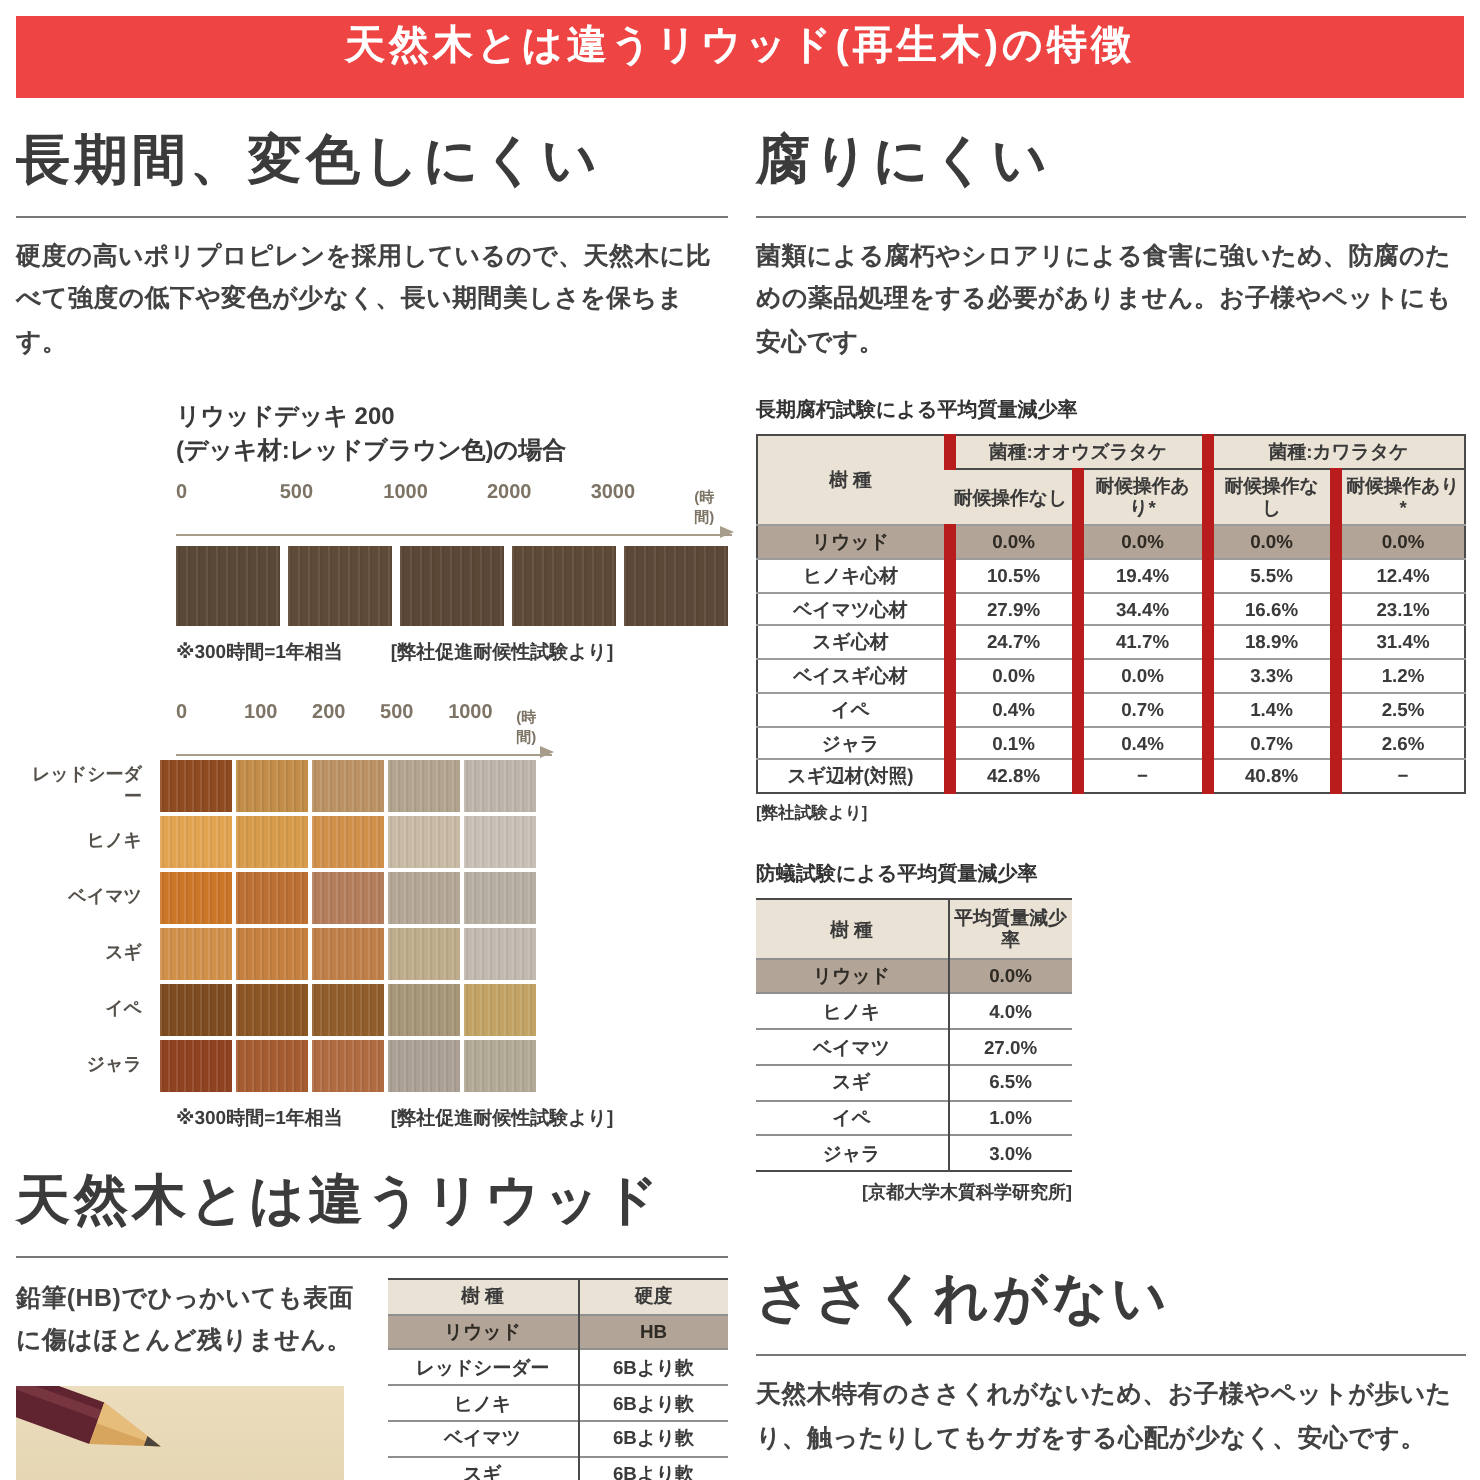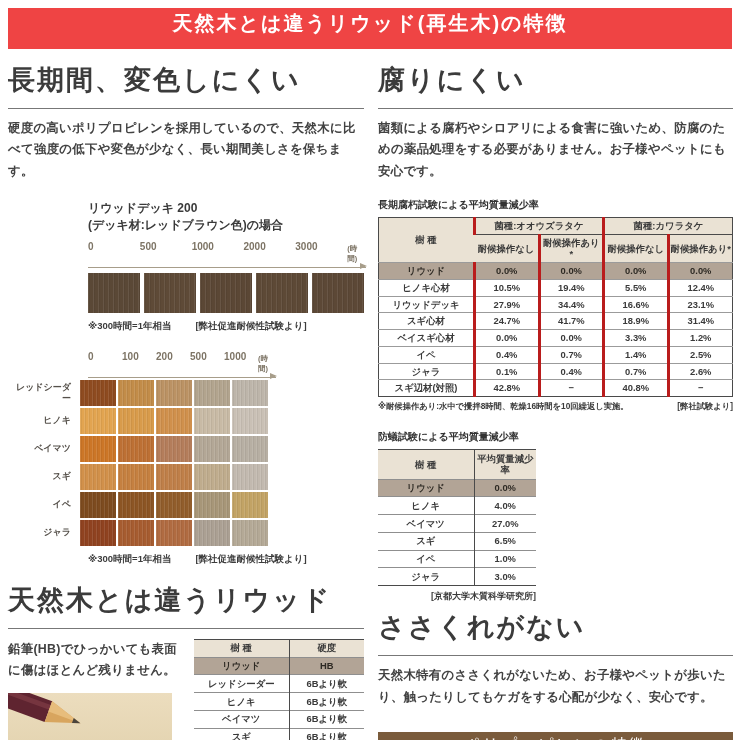--- a/index.html
+++ b/index.html
@@ -53,21 +53,21 @@
   td, th { font-size:9.4px; font-weight:bold; text-align:center; padding:2px 1px; color:#3a3a3a; line-height:1.25; }
   .hdr { background:#eae2d4; }
   .hl td { background:#b2a496; color:#2e2a24; }
 
   
   .decay-title, .small-title { font-size:10px; font-weight:bold; color:#333; }
   .decay-title { margin-top:16px; margin-bottom:5px; }
   table.decay { width:354px; border:1px solid #4a4a4a; }
   table.decay col.c0 { width:96px; }
   table.decay col.cv { width:64.5px; }
-  table.decay td { border-left:3px solid #b91c1c; border-top:1px solid #9b9b9b; }
+  table.decay td { border-left:6px solid #b91c1c; border-top:1px solid #9b9b9b; }
   table.decay td:first-child { border-left:none; }
   table.decay tr.h1 td, table.decay tr.h2 td { border-top:1px solid #4a4a4a; }
   table.decay tr.h1 td:first-child { border-top:none; }
   .footnote-row { display:flex; justify-content:space-between; font-size:8.3px;
     font-weight:bold; color:#3c3c3c; margin-top:4px; }
 
   
   .small-title { margin-top:18px; margin-bottom:5px; }
   table.small { border-top:1.5px solid #4a4a4a; border-bottom:1.5px solid #4a4a4a; }
   table.small td { border-top:1px solid #8f8f8f; padding:2.5px 1px; }
@@ -316,21 +316,21 @@
               <td>0.0%</td>
         </tr>
         <tr>
           <td>ヒノキ心材</td>
               <td>10.5%</td>
               <td>19.4%</td>
               <td>5.5%</td>
               <td>12.4%</td>
         </tr>
         <tr>
-          <td>リウッドデッキ</td>
+          <td>ベイマツ心材</td>
               <td>27.9%</td>
               <td>34.4%</td>
               <td>16.6%</td>
               <td>23.1%</td>
         </tr>
         <tr>
           <td>スギ心材</td>
               <td>24.7%</td>
               <td>41.7%</td>
               <td>18.9%</td>
@@ -360,21 +360,20 @@
         <tr>
           <td>スギ辺材(対照)</td>
               <td>42.8%</td>
               <td>−</td>
               <td>40.8%</td>
               <td>−</td>
         </tr>
       </tbody>
         </table>
       <div class="footnote-row">
-        <span>※耐候操作あり:水中で攪拌8時間、乾燥16時間を10回繰返し実施。</span>
         <span>[弊社試験より]</span>
       </div>
 
       <div class="small-title">防蟻試験による平均質量減少率</div>
       <table class="small termite">
         <colgroup>
             <col class="c0">
             <col class="c1">
           </colgroup>
         <tbody>
@@ -403,21 +402,21 @@
               <td>1.0%</td>
             </tr>
         <tr>
               <td>ジャラ</td>
               <td>3.0%</td>
             </tr>
       </tbody>
         </table>
       <div class="table-source right">[京都大学木質科学研究所]</div>
 
-      <div class="section-heading" style="margin-top:6px;">ささくれがない</div>
+      <div class="section-heading" style="margin-top:28px;">ささくれがない</div>
       <hr class="heading-rule">
       <div class="body-text">天然木特有のささくれがないため、お子様やペットが歩いたり、触ったりしてもケガをする心配が少なく、安心です。</div>
 
       <div class="pp-banner">ポリプロピレンの特徴</div>
       <div class="pp-body">ポリプロピレンは、ポリエチレン・ポリ塩化ビニル・ポリスチレンと並ぶ4大汎用樹脂の一つです。</div>
 
     </div>
   </div>
 </div>
 

